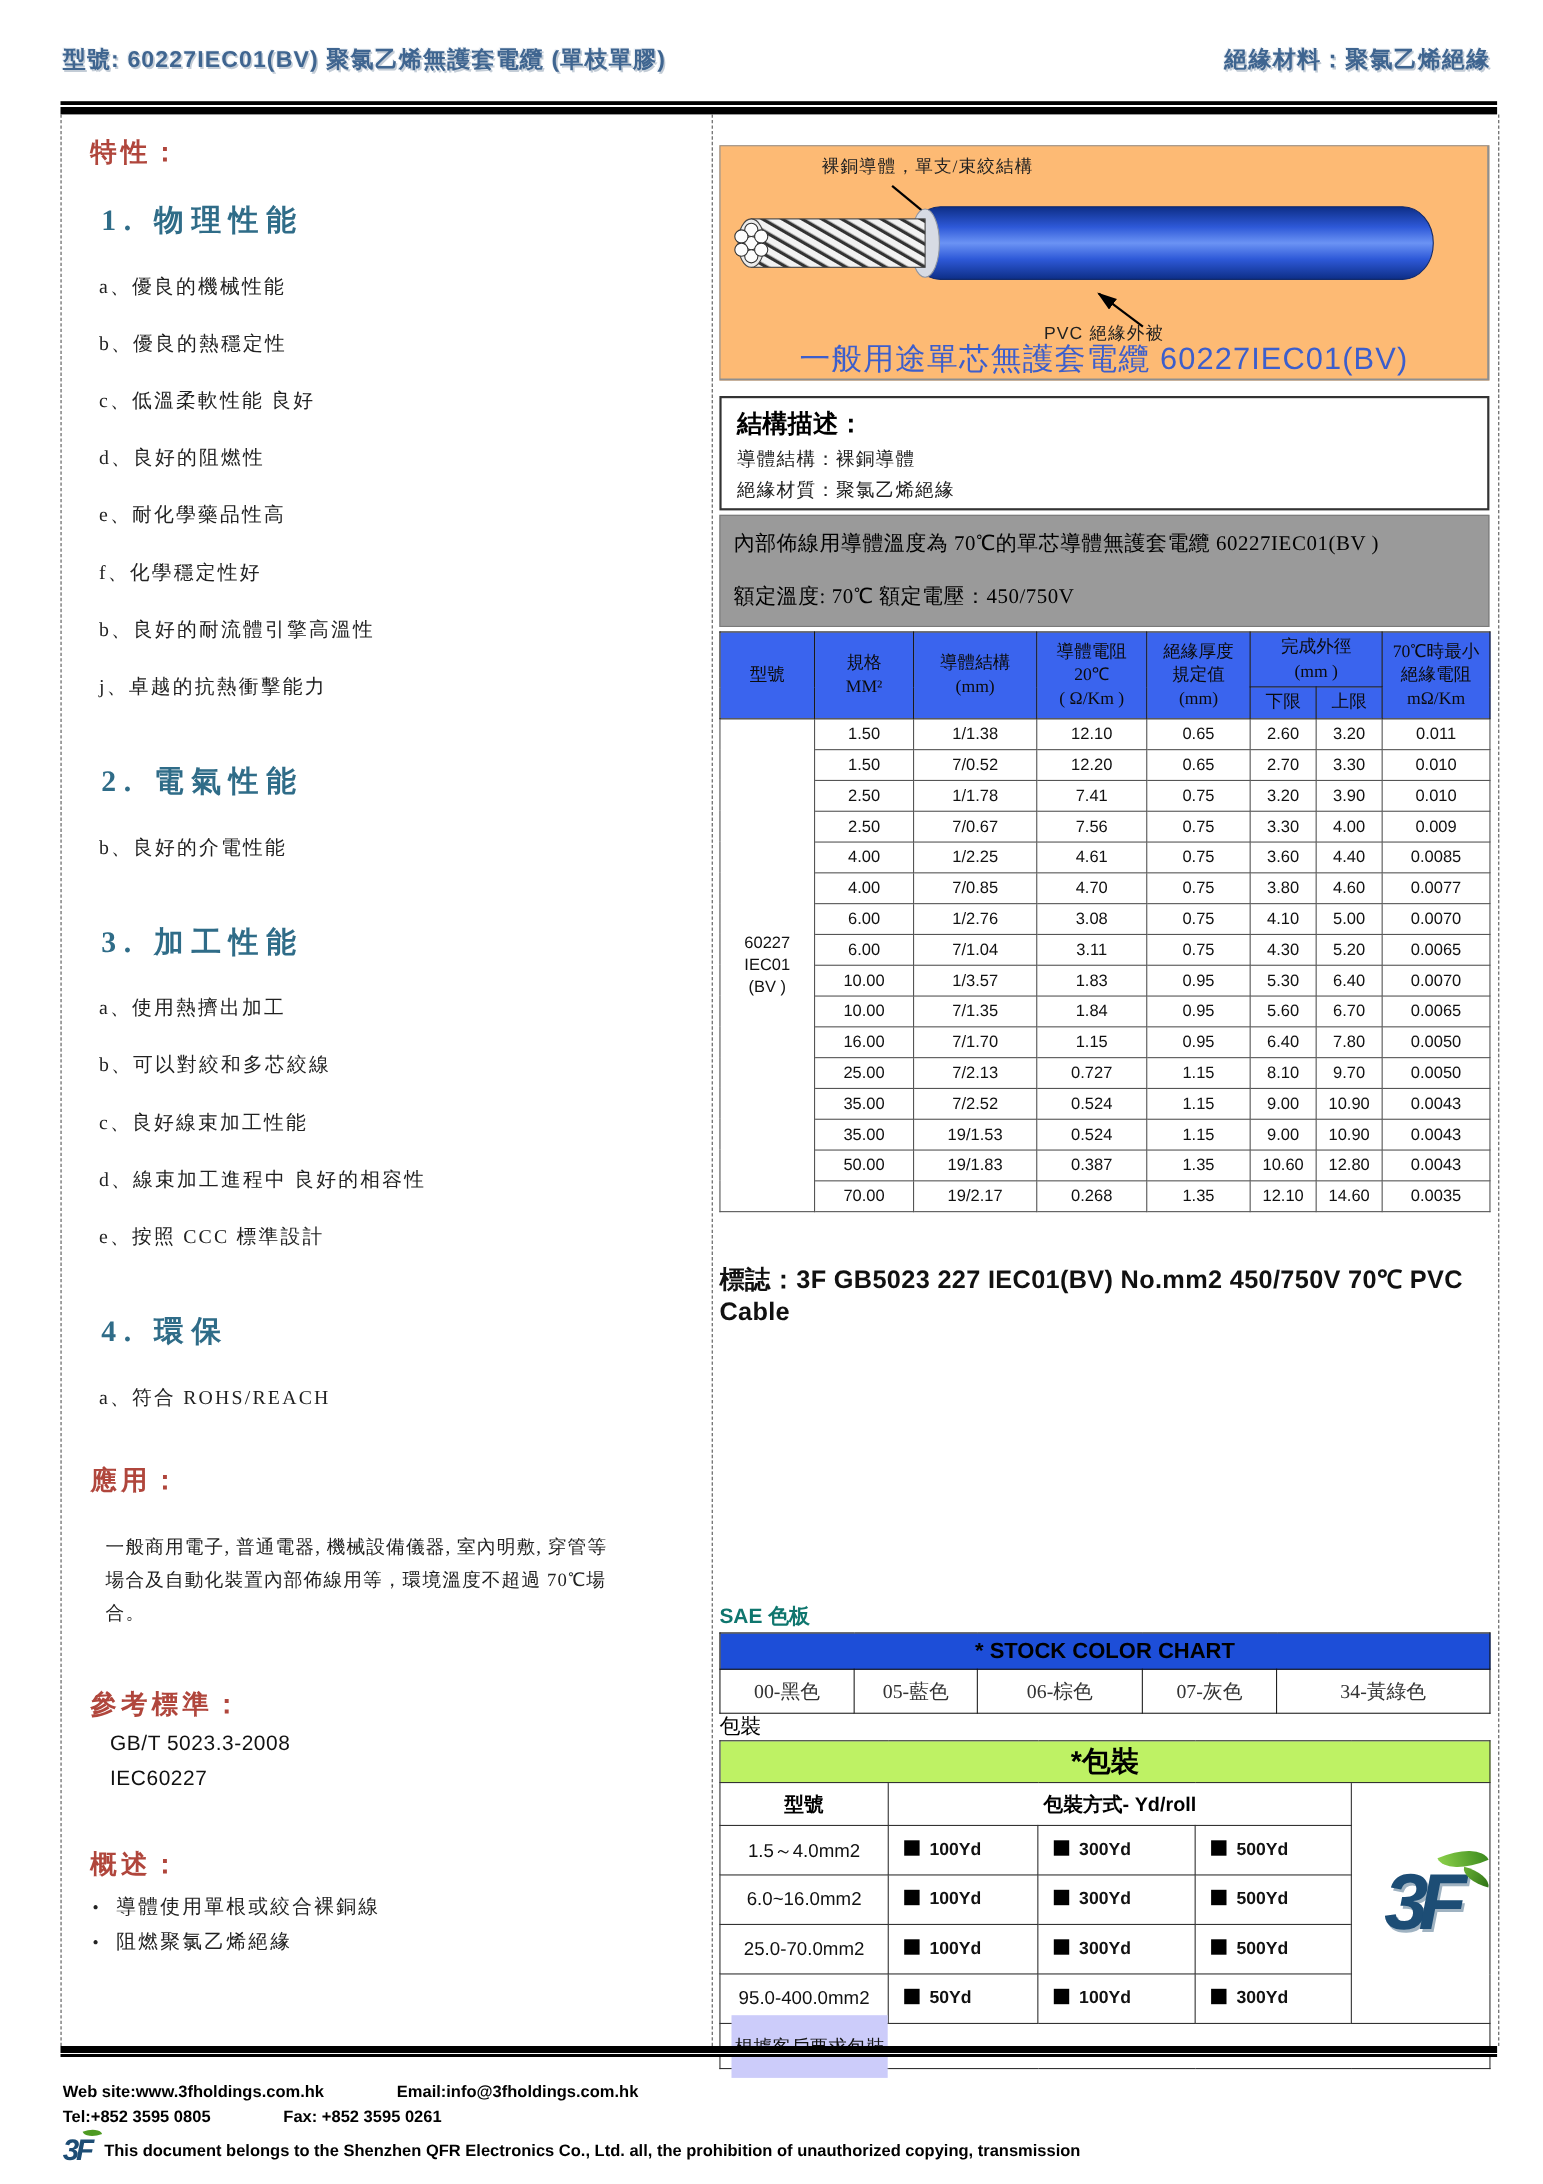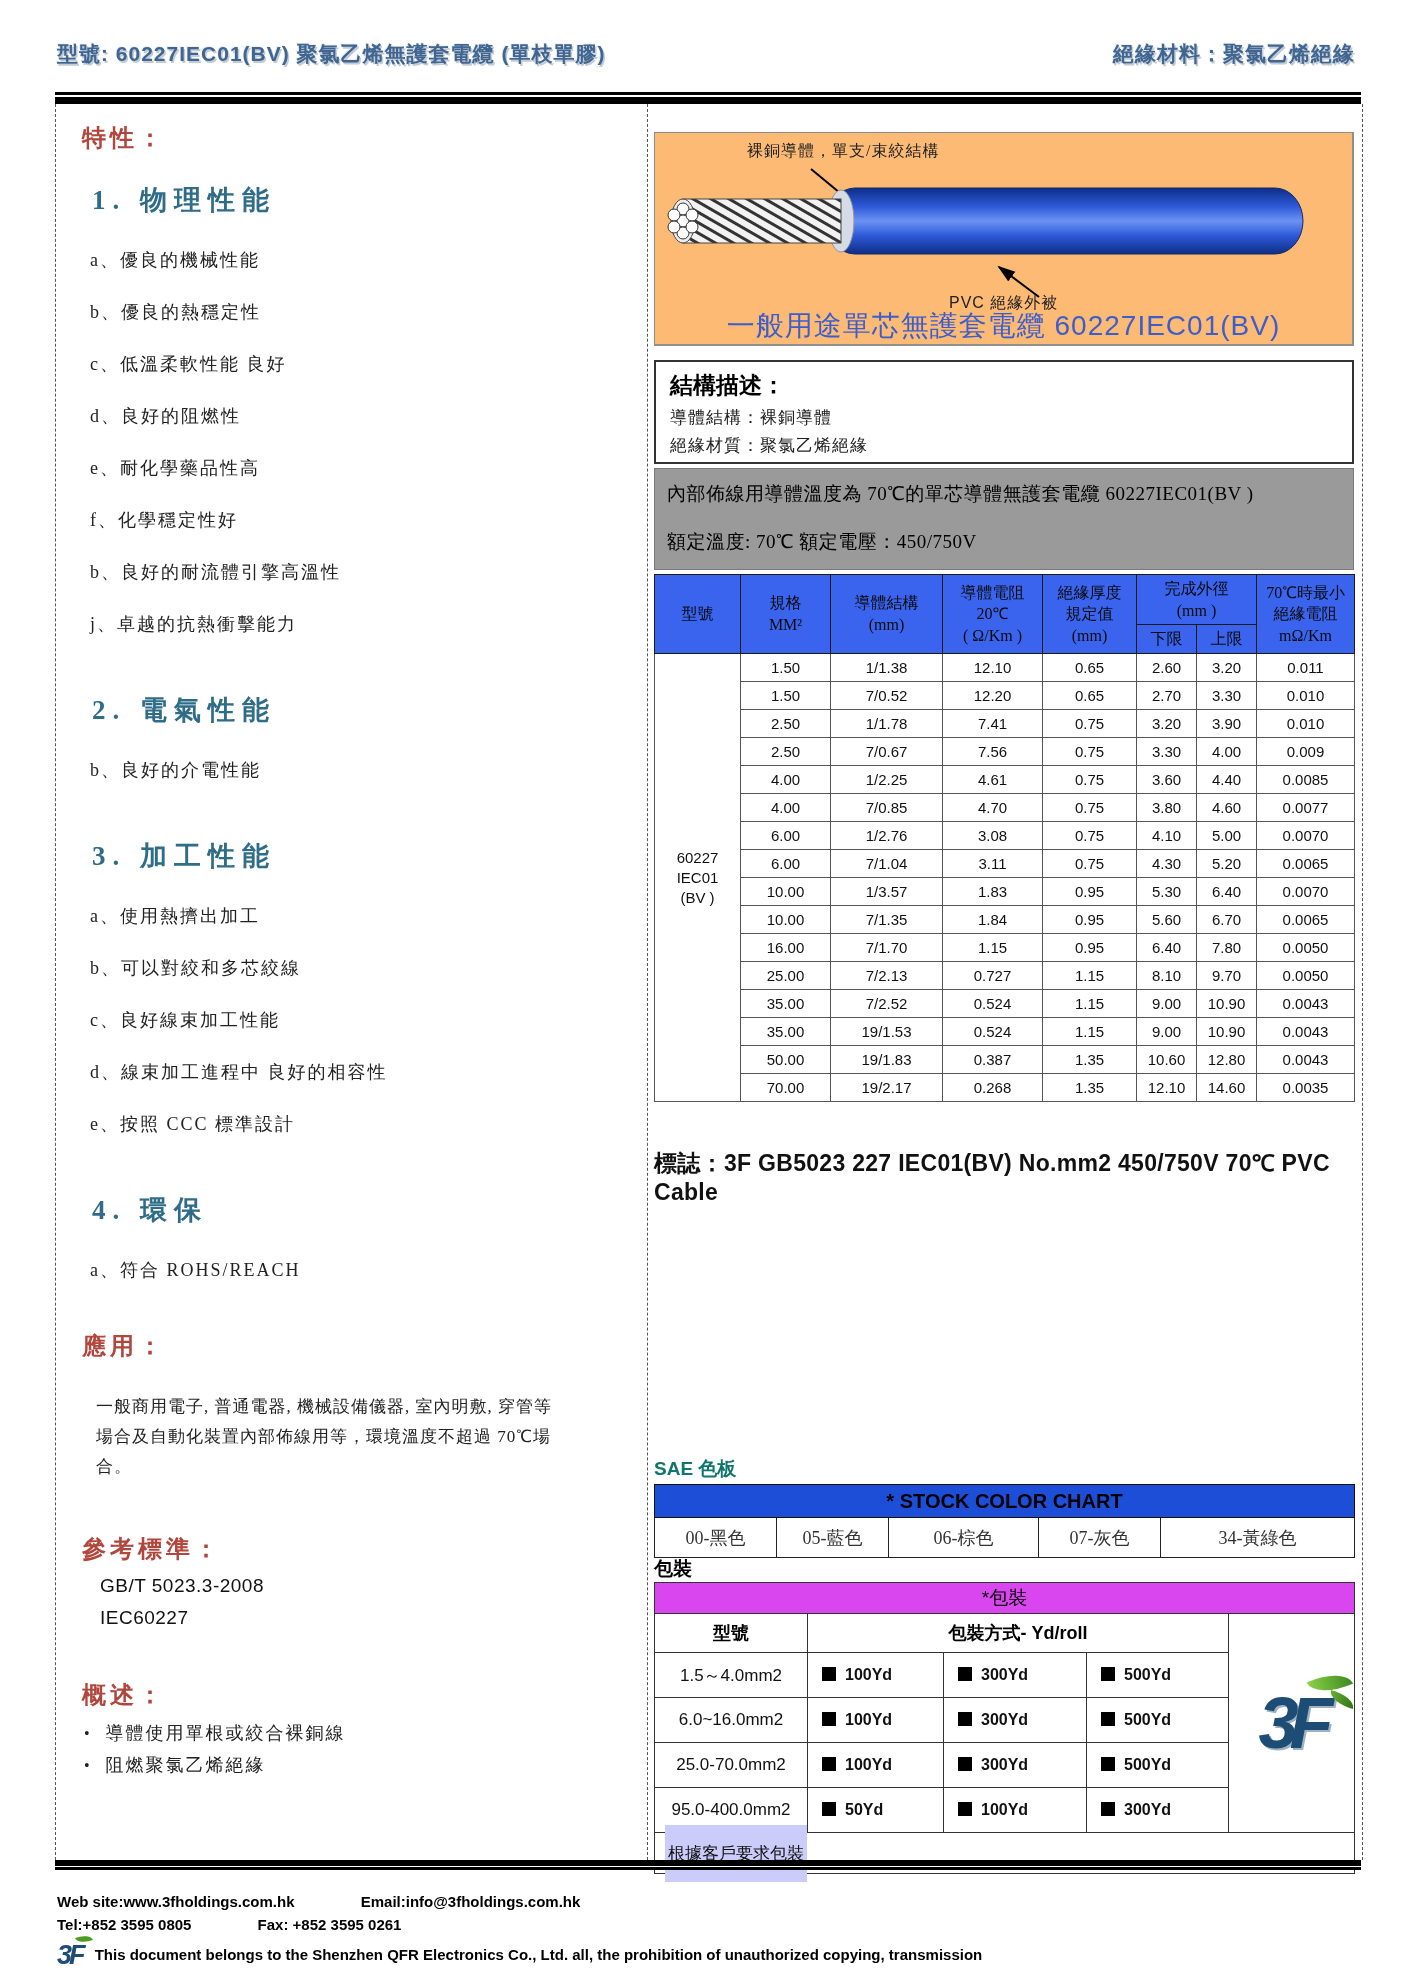--- a/index.html
+++ b/index.html
@@ -79,24 +79,24 @@
   
   .mark{top:1042px;font-weight:bold;font-size:23px;color:#111;letter-spacing:0.3px;}
   
   .sae-label{top:1352px;font-weight:bold;font-size:19px;color:#0f766e;}
   .colorchart{top:1380px;border-collapse:collapse;table-layout:fixed;width:700px;}
   .colorchart th{background:#1d4ed8;color:#000;font-weight:bold;font-size:20px;
     height:30px;border:1px solid #111;}
   .colorchart td{border:1px solid #222;height:37px;text-align:center;
     font-family:"Liberation Serif",serif;font-size:18px;color:#333;background:#fff;}
   
-  .pack-label{top:1452px;font-weight:bold;font-size:19px;color:#000;}
+  .pack-label{top:1452px;font-weight:normal;font-size:19px;color:#000;}
   .pack{top:1478px;border-collapse:collapse;table-layout:fixed;width:700px;}
   .pack th,.pack td{border:1px solid #333;background:#fff;}
-  .pk-hdr th{background:#d946ef;font-weight:normal;font-size:19px;height:28px;color:#000;}
+  .pk-hdr th{background:#bef264;font-weight:bold;font-size:26px;height:28px;color:#000;}
   .pk-sub th{font-weight:bold;font-size:18px;height:36px;color:#000;}
   .pk-row td{height:42px;}
   .pk-size{text-align:center;font-size:17px;color:#111;}
   .pk-opt{font-weight:bold;font-size:16px;padding-left:14px;}
   .sq{display:inline-block;width:14px;height:14px;background:#000;margin-right:9px;
     vertical-align:-1px;}
   .logo-cell{vertical-align:middle;text-align:center;}
   .pk-note td{height:38px;font-family:"Liberation Serif",serif;font-size:17px;
     padding-left:10px;text-align:left;}
   .hl{background:#ccccfa;padding:19px 3px;}

